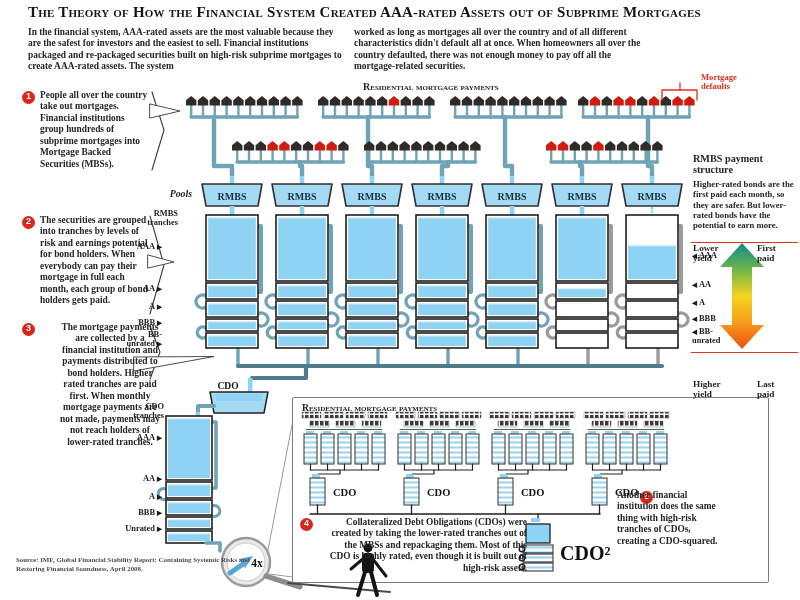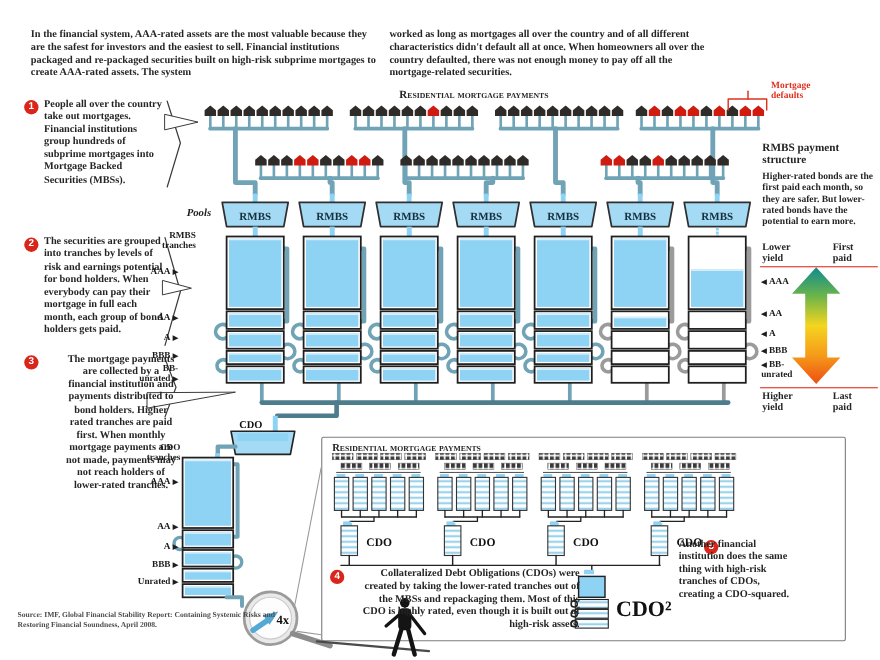--- a/index.html
+++ b/index.html
@@ -19,21 +19,21 @@
   #resid-label{left:363px;top:81px;font-size:10px;}
   #inset-title{left:302px;top:402px;font-size:9.6px;}
   #mort-def{left:701px;top:63px;width:62px;font-size:8.6px;font-weight:bold;
             color:var(--linered,#e0301e);line-height:1.1;margin-top:10px;}
   .trl{position:absolute;z-index:3;text-align:right;font-weight:bold;font-size:8.4px;
        color:#1c1c1c;line-height:1.05;}
   .tri{font-size:6.5px;margin-left:2px;}
   #pools-label{left:118px;top:189px;width:74px;font-size:9.8px;font-style:italic;}
   #rmbs-tr-label{left:126px;top:210px;width:52px;font-size:8.4px;}
   #cdo-tr-label{left:116px;top:403px;width:48px;font-size:8.4px;}
-  .ps{position:absolute;z-index:3;color:#252525;}
+  .ps{position:absolute;z-index:3;color:#252525;margin-top:24px;}
   #ps-title{left:693px;top:129px;width:100px;font-size:10.2px;font-weight:bold;line-height:1.1;}
   #ps-body{left:693px;top:155px;width:103px;font-size:8.7px;line-height:1.18;font-weight:600;}
   .yieldlbl{font-weight:bold;font-size:9.2px;line-height:1.05;}
   .redline{position:absolute;z-index:3;height:0;border-top:1.3px solid var(--linered,#e0301e);width:107px;left:691px;}
   .scalelbl{position:absolute;z-index:3;left:692px;width:52px;font-weight:bold;font-size:8.4px;
             color:#1c1c1c;line-height:1.05;}
   .scalelbl .arr{font-size:6.5px;margin-right:2px;}
   #inset-panel{position:absolute;z-index:1;left:292px;top:397px;width:477px;height:186px;
                border:1.5px solid #7d7d7d;border-radius:2px;background:#fff;box-sizing:border-box;}
   #source{left:16px;top:556px;width:240px;font-size:6.9px;line-height:1.25;color:#4c4c4c;font-weight:600;}
@@ -570,20 +570,21 @@
         <circle cx="522" cy="558" r="2.8" fill="none" stroke="#222" stroke-width="1.4"></circle>
         <rect x="523" y="563" width="30" height="8" fill="url(#st)" stroke="#222" stroke-width="1"></rect>
         <circle cx="522" cy="567" r="2.8" fill="none" stroke="#222" stroke-width="1.4"></circle>
         <text x="560" y="560" font-size="20" font-family="&quot;Liberation Serif&quot;,serif" font-weight="bold" fill="#111" text-anchor="start">CDO²</text>
       </g>
       <g>
         <path d="M742,243 L764,267 L752,267 L752,325 L764,325 L742,349 L720,325 L732,325 L732,267 L720,267 Z" stroke="none" stroke-width="0" fill="url(#grad)" stroke-linejoin="round" stroke-linecap="round"></path>
       </g>
     </svg>
 
+<div id="title" class="txt sc">The Theory of How the Financial System Created AAA-rated Assets out of Subprime Mortgages</div>
 <div id="intro2" class="txt intro">worked as long as mortgages all over the country and of all different characteristics didn't default all at once.  When homeowners all over the country defaulted, there was not enough money to pay off all the mortgage-related securities.</div>
 <div id="intro1" class="txt intro">In the financial system, AAA-rated assets are the most valuable because they are the safest for investors and the easiest to sell. Financial institutions packaged and re-packaged securities built on high-risk subprime mortgages to create AAA-rated assets. The system</div>
 
 <div class="stepnum" style="left:22px;top:91px;">1</div>
 <div class="steptxt" style="left:40px;top:90px;width:110px;">People all over the country take out mortgages. Financial institutions group hundreds of subprime mortgages into Mortgage Backed Securities (MBSs).</div>
 <div class="stepnum" style="left:22px;top:216px;">2</div>
 <div class="steptxt" style="left:40px;top:215px;width:112px;">The securities are grouped into tranches by levels of risk and earnings potential for bond holders. When everybody can pay their mortgage in full each month, each group of bond holders gets paid.</div>
 <div class="stepnum" style="left:22px;top:323px;">3</div>
 <div class="steptxt" style="left:58px;top:322px;width:104px;text-align:center;">The mortgage payments are collected by a financial institution and payments distributed to bond holders. Higher rated tranches are paid first. When monthly mortgage payments are not made, payments may not reach holders of lower-rated tranches.</div>
 

